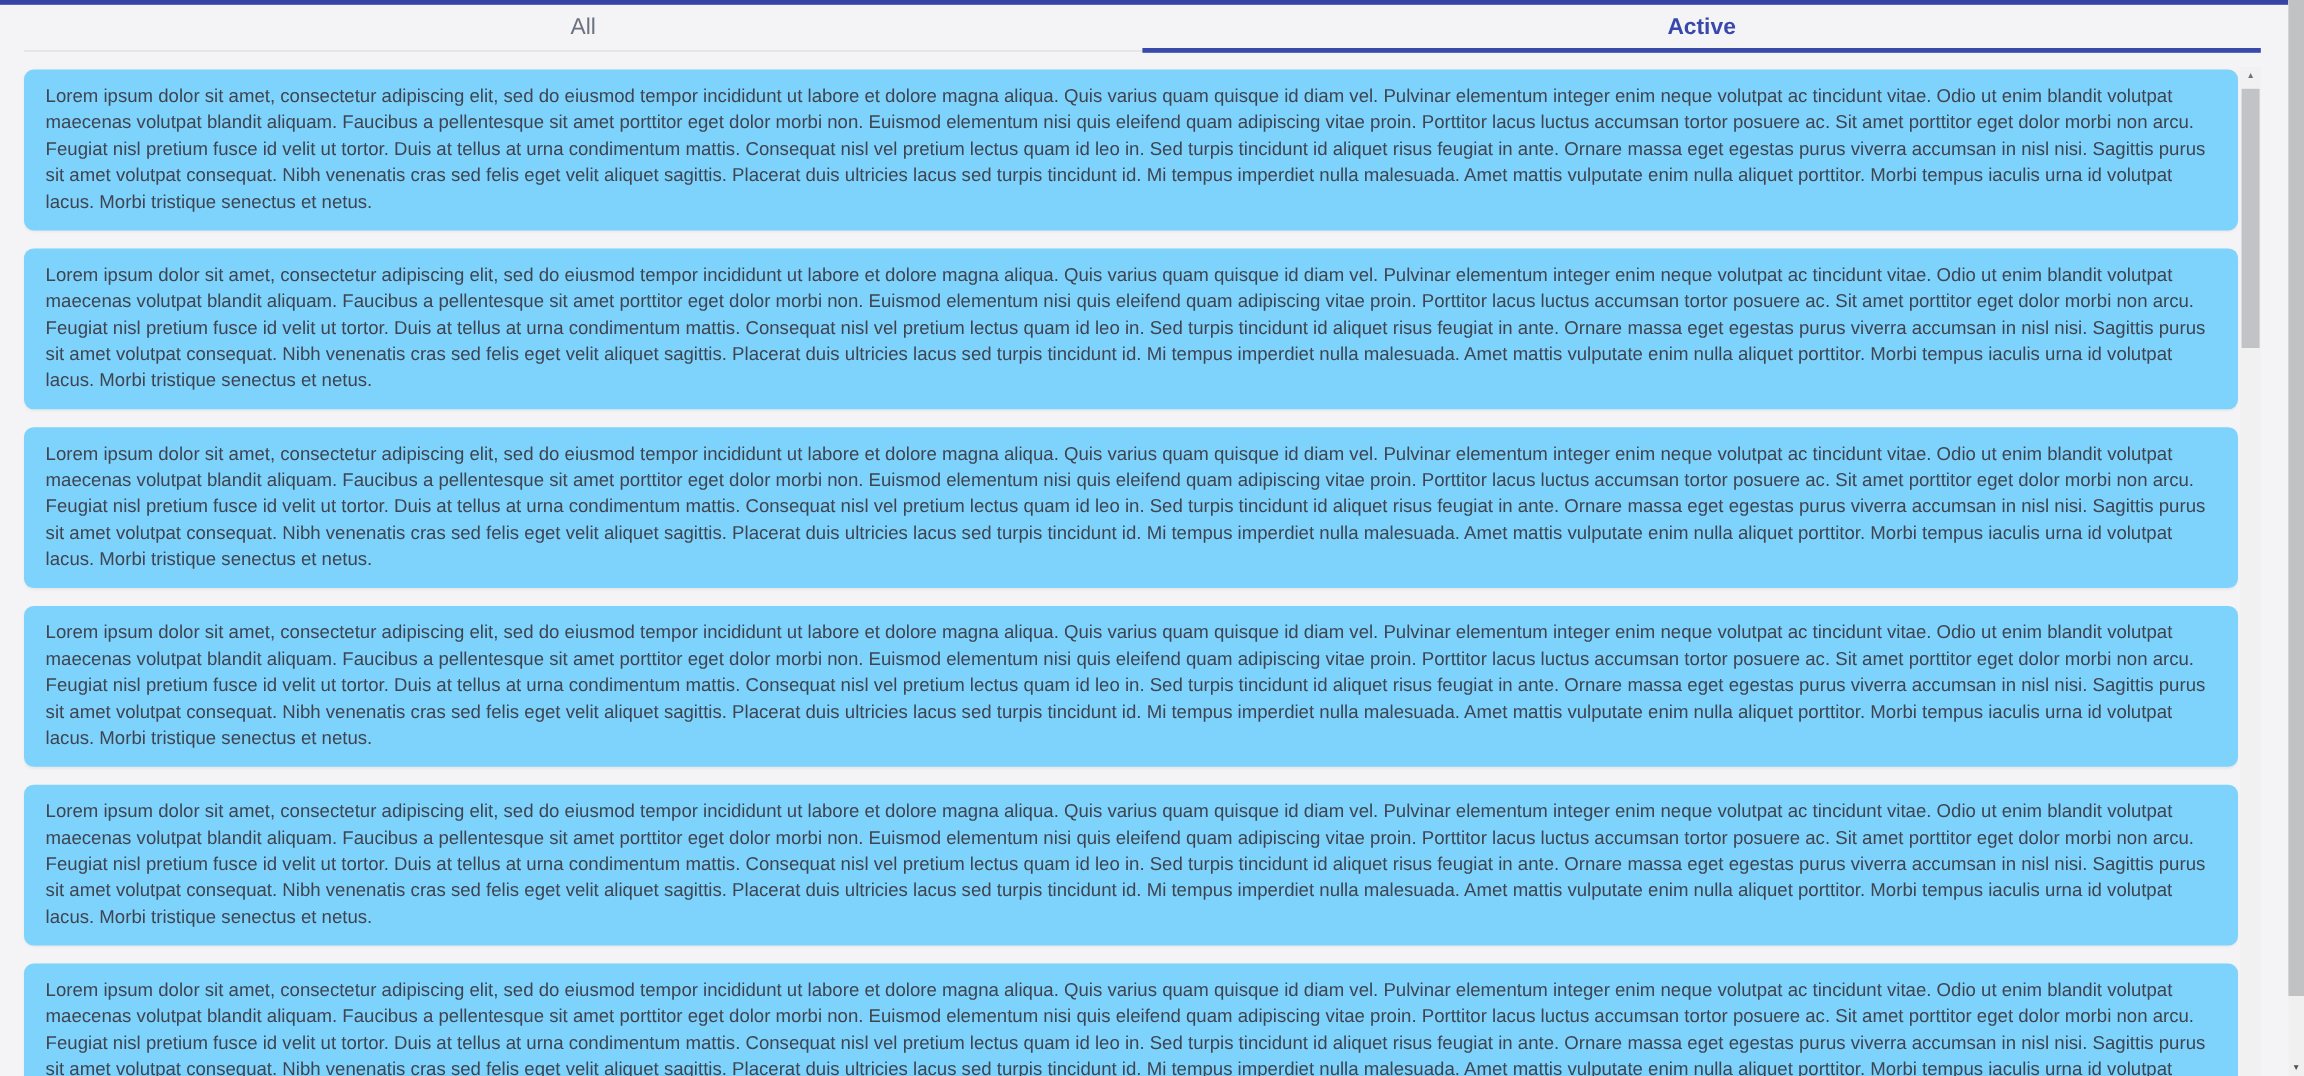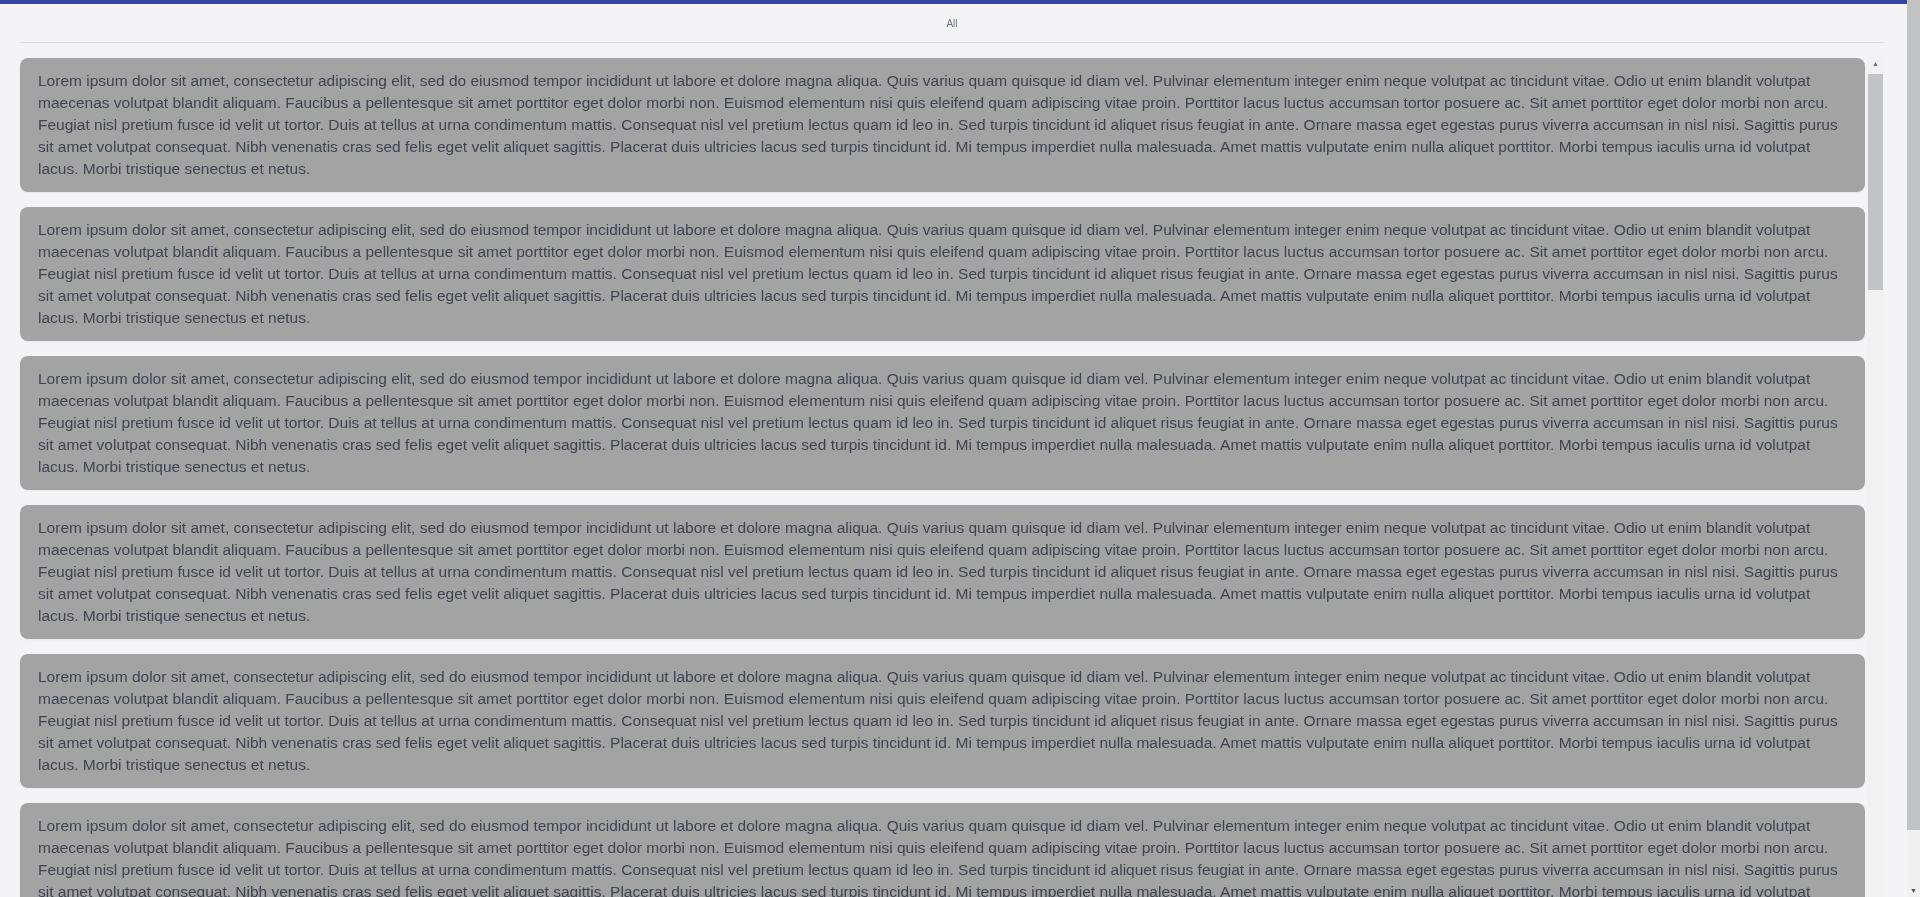--- a/index.html
+++ b/index.html
@@ -23,21 +23,21 @@
   .tabs {
     display: flex;
     height: 100%;
     border-bottom: 1px solid #dcdcdf;
   }
   .tab {
     flex: 1;
     display: flex;
     align-items: center;
     justify-content: center;
-    font-size: 10px;
+    font-size: 19px;
     color: var(--muted, #6b7280);
     cursor: pointer;
     position: relative;
     user-select: none;
   }
   .tab.active {
     color: var(--accent, #3949ab);
     font-weight: bold;
   }
   .tab.active::after {
@@ -54,21 +54,21 @@
     top: 43px;
     left: 0;
     right: 0;
     bottom: 0;
     overflow: hidden;
   }
   .card-list {
     padding: 15px 55px 0 20px;
   }
   .card {
-    background: #a3a3a3;
+    background: #7dd3fc;
     border-radius: 8px;
     padding: 12px 18px;
     margin-bottom: 15px;
     box-shadow: 0 1px 2px rgba(0,0,0,0.05);
   }
   .card p {
     font-size: 15.5px;
     line-height: 22px;
     color: var(--text, #3f4450);
   }
@@ -135,20 +135,23 @@
 </head>
 <body>
 
 <div class="top-bar"></div>
 
 <div class="tab-bar">
   <div class="tabs">
     <div class="tab">
       <span>All</span>
     </div>
+    <div class="tab active">
+      <span>Active</span>
+    </div>
   </div>
 </div>
 
 <div class="content">
   <div class="card-list">
       <div class="card">
     <p>Lorem ipsum dolor sit amet, consectetur adipiscing elit, sed do eiusmod tempor incididunt ut labore et dolore magna aliqua. Quis varius quam quisque id diam vel. Pulvinar elementum integer enim neque volutpat ac tincidunt vitae. Odio ut enim blandit volutpat maecenas volutpat blandit aliquam. Faucibus a pellentesque sit amet porttitor eget dolor morbi non. Euismod elementum nisi quis eleifend quam adipiscing vitae proin. Porttitor lacus luctus accumsan tortor posuere ac. Sit amet porttitor eget dolor morbi non arcu. Feugiat nisl pretium fusce id velit ut tortor. Duis at tellus at urna condimentum mattis. Consequat nisl vel pretium lectus quam id leo in. Sed turpis tincidunt id aliquet risus feugiat in ante. Ornare massa eget egestas purus viverra accumsan in nisl nisi. Sagittis purus sit amet volutpat consequat. Nibh venenatis cras sed felis eget velit aliquet sagittis. Placerat duis ultricies lacus sed turpis tincidunt id. Mi tempus imperdiet nulla malesuada. Amet mattis vulputate enim nulla aliquet porttitor. Morbi tempus iaculis urna id volutpat lacus. Morbi tristique senectus et netus.</p>
   </div>
       <div class="card">
     <p>Lorem ipsum dolor sit amet, consectetur adipiscing elit, sed do eiusmod tempor incididunt ut labore et dolore magna aliqua. Quis varius quam quisque id diam vel. Pulvinar elementum integer enim neque volutpat ac tincidunt vitae. Odio ut enim blandit volutpat maecenas volutpat blandit aliquam. Faucibus a pellentesque sit amet porttitor eget dolor morbi non. Euismod elementum nisi quis eleifend quam adipiscing vitae proin. Porttitor lacus luctus accumsan tortor posuere ac. Sit amet porttitor eget dolor morbi non arcu. Feugiat nisl pretium fusce id velit ut tortor. Duis at tellus at urna condimentum mattis. Consequat nisl vel pretium lectus quam id leo in. Sed turpis tincidunt id aliquet risus feugiat in ante. Ornare massa eget egestas purus viverra accumsan in nisl nisi. Sagittis purus sit amet volutpat consequat. Nibh venenatis cras sed felis eget velit aliquet sagittis. Placerat duis ultricies lacus sed turpis tincidunt id. Mi tempus imperdiet nulla malesuada. Amet mattis vulputate enim nulla aliquet porttitor. Morbi tempus iaculis urna id volutpat lacus. Morbi tristique senectus et netus.</p>

